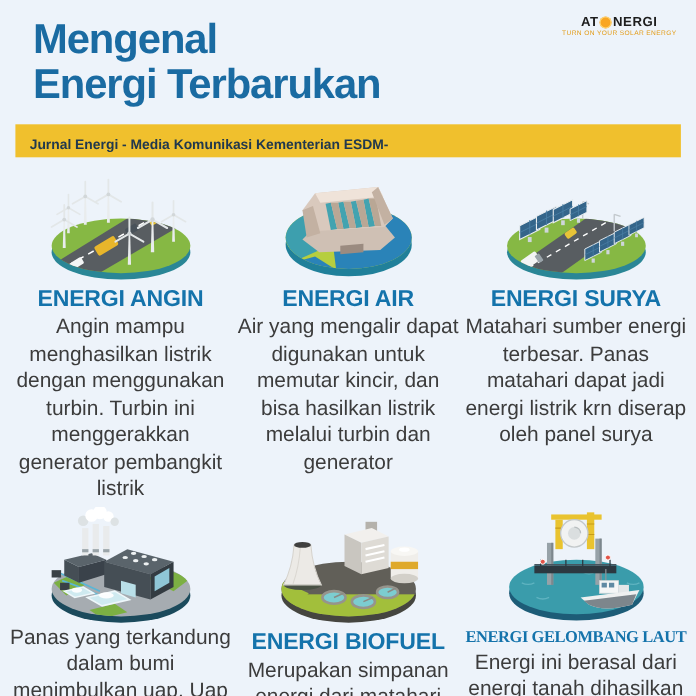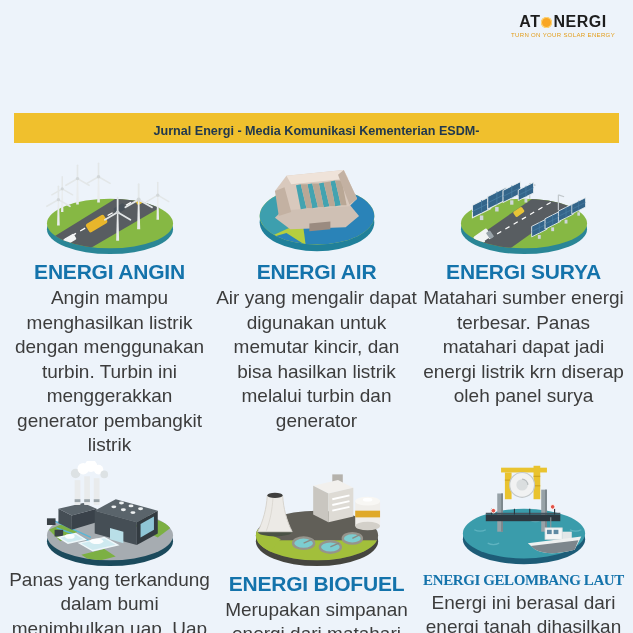--- a/index.html
+++ b/index.html
@@ -11,46 +11,50 @@
   }
   .page { position:relative; width:633px; height:633px; }
 
   
   .header { position:relative; padding:16px 18px 0 30px; height:102px; }
   .title { color:#1a6ba2; font-weight:bold; font-size:38px; line-height:1.08; letter-spacing:-1px; }
   .title span { display:block; }
 
   .logo { position:absolute; top:13px; right:18px; text-align:center; }
   .logo-row { display:flex; align-items:center; justify-content:center;
-              font-weight:bold; font-size:16px; letter-spacing:0.5px; color:#1d1d1d; }
+              font-weight:bold; font-size:12px; letter-spacing:0.5px; color:#1d1d1d; }
   .logo-sun { display:inline-block; width:11px; height:11px; border-radius:50%;
               background:#f9a623; margin:1px 1px 0; box-shadow:0 0 0 1px #fdd77a inset; }
   .logo-tagline { font-size:6px; color:#e39c17; letter-spacing:0.35px; margin-top:1px; white-space:nowrap; }
 
   
   .intro { margin:11px 14px 0; background:#f0c02d; padding:8px 13px 5px; }
   .intro-text { font-style:italic; font-weight:600; font-size:14.5px; line-height:1.37;
                 color:#33290b; text-align:justify; }
-  .intro-source { text-align:center; font-size:12.6px; font-weight:600; color:#21384d; margin-top:3px; }
+  .intro-source { text-align:left; font-size:12.6px; font-weight:600; color:#21384d; margin-top:3px; }
 
   
   .grid { display:grid; grid-template-columns:1fr 1fr 1fr; padding:3px 6px 0; }
   .card { text-align:center; padding:3px 3px 0; }
   .icon-wrap { height:107px; display:flex; align-items:flex-end; justify-content:center; }
   .card h2 { font-size:21px; font-weight:bold; color:#1473ab; margin:4px 0 2px; letter-spacing:-0.2px; white-space:nowrap; }
   .card.tight h2 { font-size:15px; letter-spacing:-0.4px;font-family:Liberation Serif, serif; }
   .card p { font-size:19px; color:#3c3c3c; line-height:1.29; margin:0 auto; max-width:201px; }
   svg { display:block; }
 </style>
 </head>
 <body>
 
 <div class="page">
 
   <div class="header">
+    <h1 class="title">
+      <span>Mengenal</span>
+      <span>Energi Terbarukan</span>
+    </h1>
     <div class="logo">
       <div class="logo-row">
         <span>AT</span>
         <span class="logo-sun"></span>
         <span>NERGI</span>
       </div>
       <div class="logo-tagline">TURN ON YOUR SOLAR ENERGY</div>
     </div>
   </div>
 

